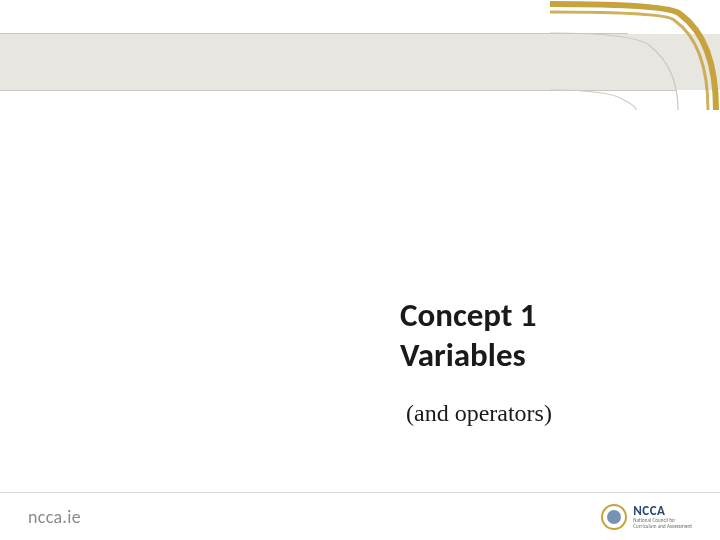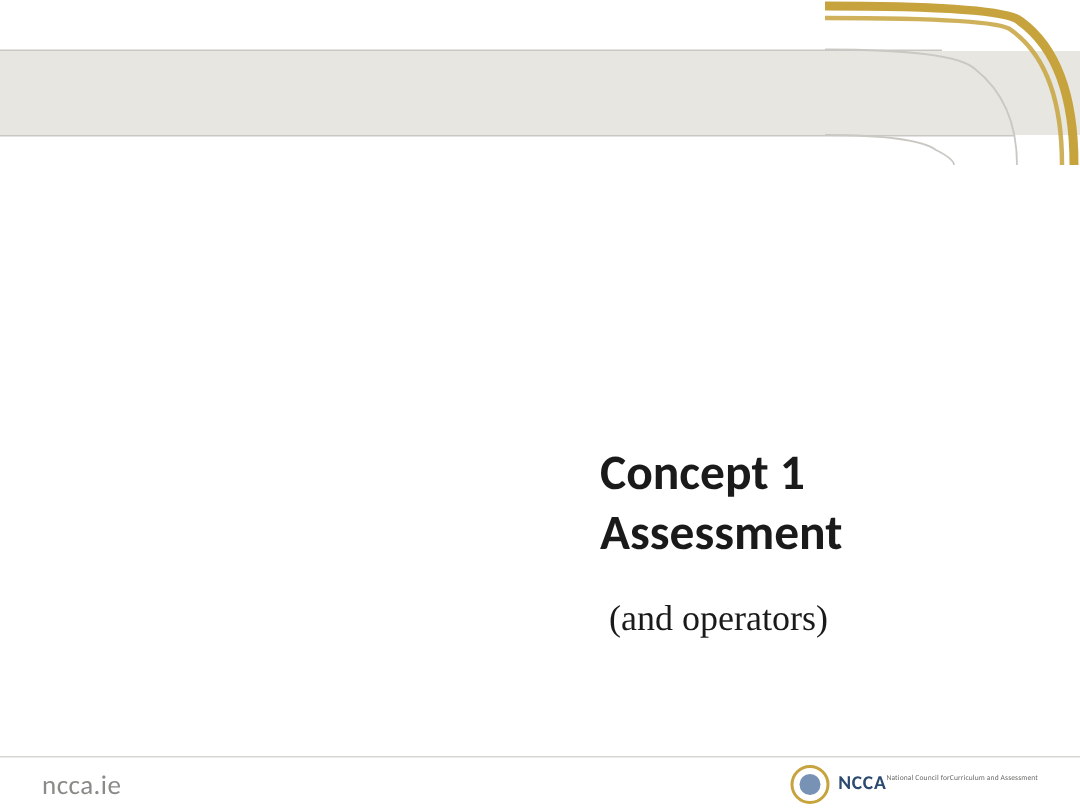--- a/index.html
+++ b/index.html
@@ -74,21 +74,21 @@
     left: 406px;
     font-size: 24px;
     color: #1a1a1a;
     font-family: Liberation Serif, serif;
   }
   .footer {
     position: absolute;
     bottom: 0;
     left: 0;
     right: 0;
-    height: 36px;
+    height: 48px;
     border-top: 1px solid #d6d6d2;
     background: #fff;
     display: flex;
     align-items: center;
     justify-content: space-between;
     padding: 0 28px 0 28px;
   }
   .footer-left {
     font-size: 18px;
     color: #8a8a86;
@@ -119,21 +119,21 @@
     position: absolute;
     top: 6px;
     left: 6px;
     width: 14px;
     height: 14px;
     background: #7792b5;
     border-radius: 50%;
   }
   .ncca-text {
     display: flex;
-    flex-direction: row;
+    flex-direction: column;
     line-height: 1;
   }
   .ncca-big {
     font-size: 13px;
     font-weight: 700;
     color: #2b4a6f;
     letter-spacing: 0.5px;
   }
   .ncca-sub {
     font-size: 5px;
@@ -157,21 +157,21 @@
     <path d="M 0 90 Q 60 90 74 100 Q 86 106 86 110" fill="none" stroke="#c9c8c3" stroke-width="1.2"></path>
   </svg>
 </div>
 
 <div class="main-title">
   <br>
 </div>
 
 <div class="concept-block">
   <div class="concept-line1">Concept 1</div>
-  <div class="concept-line2">Assessment</div>
+  <div class="concept-line2">Variables</div>
 </div>
 
 <div class="subtitle">(and operators)</div>
 
 <div class="footer">
   <div class="footer-left">ncca.ie</div>
   <div class="footer-right">
     <div class="ncca-logo">
       <div class="ncca-mark">
         <div class="outer"></div>

